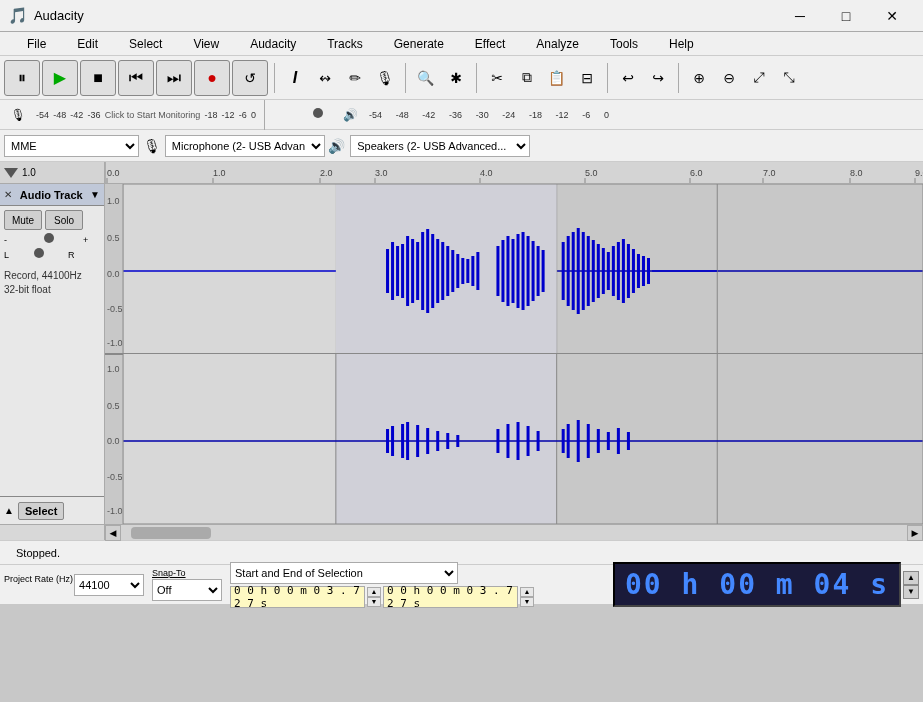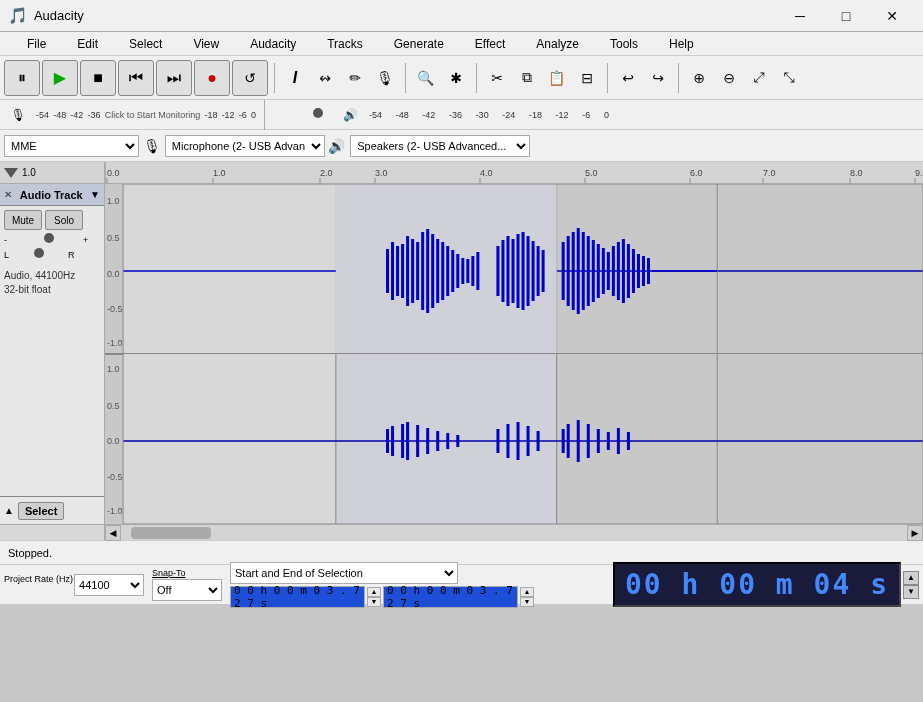--- a/index.html
+++ b/index.html
@@ -39,27 +39,27 @@
     .track-info { font-size: 10px; color: #333; padding: 4px; line-height: 1.4; }
     .track-bottom { margin-top: auto; border-top: 1px solid #888; padding: 2px 4px; display: flex; align-items: center; gap: 4px; height: 28px; }
     .expand-btn { font-size: 10px; cursor: pointer; }
     .select-btn { font-size: 11px; font-weight: bold; cursor: pointer; padding: 2px 6px; border: 1px solid #888; background: #d0d0d0; border-radius: 2px; }
 
     
     #waveform-area { flex: 1; position: relative; overflow: hidden; background: #c8c8c8; }
     .scroll-arrow { width: 16px; height: 16px; background: #d0d0d0; border: 1px solid #aaa; display: flex; align-items: center; justify-content: center; cursor: pointer; font-size: 9px; }
 
     
-    #statusbar { background: #f0f0f0; height: 24px; display: flex; align-items: center; padding: 0 8px; border-top: 1px solid #ccc; font-size: 11px; }
+    #statusbar { background: #f0f0f0; height: 24px; display: flex; align-items: center; padding: 0 16px; border-top: 1px solid #ccc; font-size: 11px; }
 
     
     #bottombar { background: #f0f0f0; height: 40px; display: flex; align-items: center; padding: 0 4px; gap: 8px; border-top: 1px solid #ccc; }
     select.bottom-select { height: 22px; font-size: 11px; border: 1px solid #aaa; background: white; cursor: pointer; }
     .time-input-wrap { display: flex; align-items: center; gap: 2px; }
-    .time-val { background: #1d4ed8; border: 1px solid #aaa; height: 22px; font-size: 11px; padding: 1px 3px; width: 130px; display: flex; align-items: center; }
+    .time-val { background: #fef9c3; border: 1px solid #aaa; height: 22px; font-size: 11px; padding: 1px 3px; width: 130px; display: flex; align-items: center; }
     .time-spin { display: flex; flex-direction: column; }
     .spin-btn { width: 14px; height: 10px; border: 1px solid #aaa; background: #e8e8e8; cursor: pointer; font-size: 7px; display: flex; align-items: center; justify-content: center; }
 
     
     #waveform-svg { position: absolute; top: 0; left: 0; width: 100%; height: 100%; }
 
     
     .transport-btn { width: 36px; height: 36px; border: 1px solid #888; background: #e0e0e0; cursor: pointer; display: flex; align-items: center; justify-content: center; font-size: 16px; border-radius: 3px; }
     .transport-btn.record { color: #cc0000; }
 
@@ -246,21 +246,21 @@
       </div>
 
       <div class="pan-row">
         <span class="pan-label-l">L</span>
         <input type="range" min="-100" max="100" value="0" class="pan-slider" style="">
         <span class="pan-label-r">R</span>
       </div>
     </div>
 
     <div class="track-info">
-      <div>Audio, 44100Hz</div>
+      <div>Record, 44100Hz</div>
       <div>32-bit float</div>
     </div>
 
     <div class="track-bottom" style="margin-top: auto;">
       <span class="expand-btn">▲</span>
       <button class="select-btn">Select</button>
     </div>
   </div>
 
   <div id="waveform-area">

